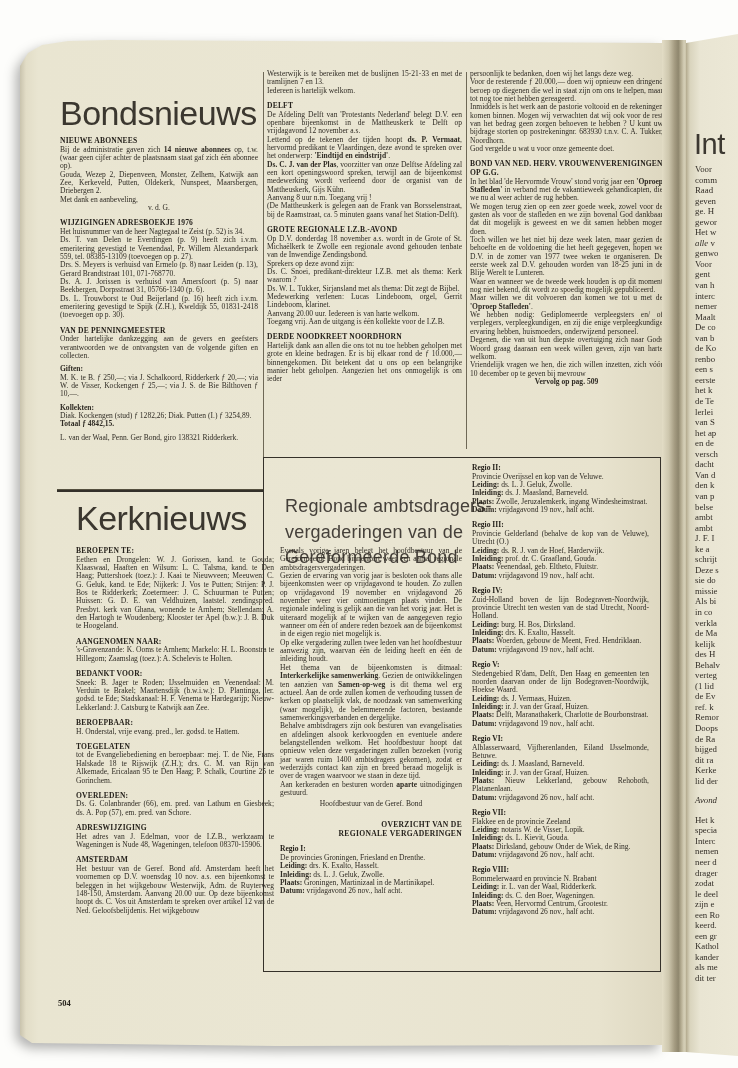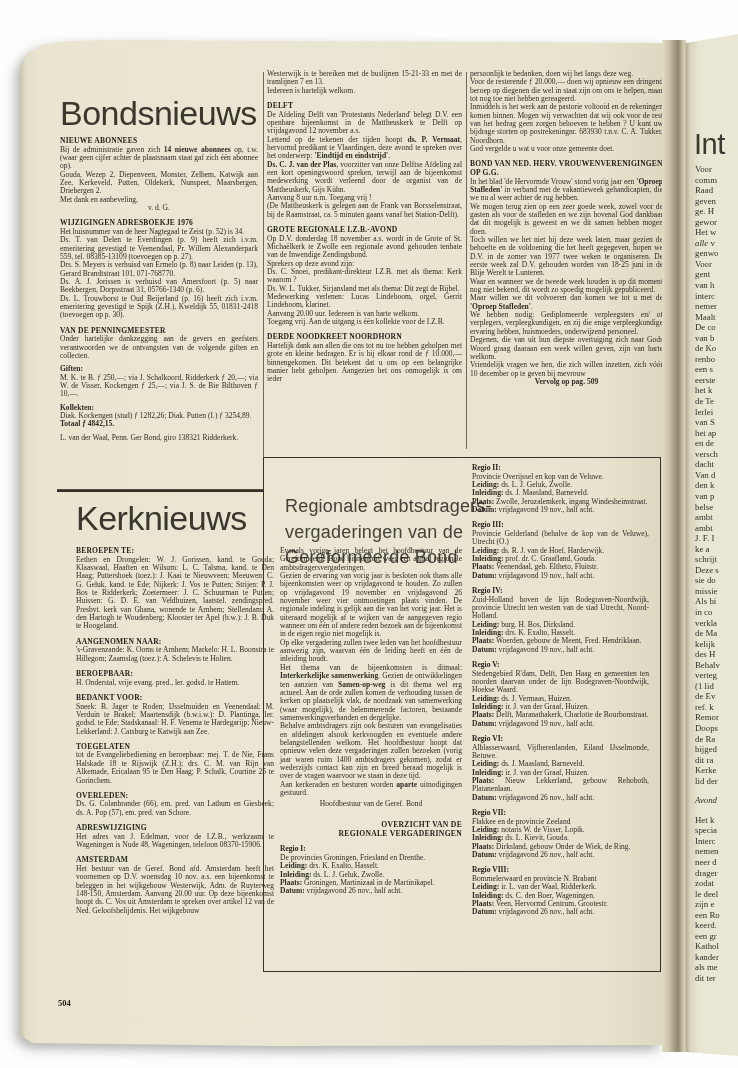--- a/index.html
+++ b/index.html
@@ -112,26 +112,26 @@
         <div id="kerk-sections">
             <div class="section">
               <div class="sec-heading">BEROEPEN TE:</div>
               <div class="para">Eethen en Drongelen: W. J. Gorissen, kand. te Gouda; Klaaswaal, Haaften en Wilsum: L. C. Talsma, kand. te Den Haag; Puttershoek (toez.): J. Kaai te Nieuwveen; Meeuwen: C. G. Geluk, kand. te Ede; Nijkerk: J. Vos te Putten; Strijen: P. J. Bos te Ridderkerk; Zoetermeer: J. C. Schuurman te Putten; Huissen: G. D. E. van Veldhuizen, laatstel. zendingspred. Presbyt. kerk van Ghana, wonende te Arnhem; Stellendam: A. den Hartogh te Woudenberg; Klooster ter Apel (b.w.): J. B. Duk te Hoogeland.</div>
             </div>
             <div class="section">
               <div class="sec-heading">AANGENOMEN NAAR:</div>
               <div class="para">'s-Gravenzande: K. Ooms te Arnhem; Markelo: H. L. Boonstra te Hillegom; Zaamslag (toez.): A. Schelevis te Holten.</div>
             </div>
             <div class="section">
+              <div class="sec-heading">BEDANKT VOOR:</div>
+              <div class="para">Sneek: B. Jager te Roden; IJsselmuiden en Veenendaal: M. Verduin te Brakel; Maartensdijk (b.w.i.w.): D. Plantinga, ler. godsd. te Ede; Stadskanaal: H. F. Venema te Hardegarijp; Nieuw-Lekkerland: J. Catsburg te Katwijk aan Zee.</div>
+            </div>
+            <div class="section">
               <div class="sec-heading">BEROEPBAAR:</div>
               <div class="para">H. Onderstal, vrije evang. pred., ler. godsd. te Hattem.</div>
-            </div>
-            <div class="section">
-              <div class="sec-heading">BEDANKT VOOR:</div>
-              <div class="para">Sneek: B. Jager te Roden; IJsselmuiden en Veenendaal: M. Verduin te Brakel; Maartensdijk (b.w.i.w.): D. Plantinga, ler. godsd. te Ede; Stadskanaal: H. F. Venema te Hardegarijp; Nieuw-Lekkerland: J. Catsburg te Katwijk aan Zee.</div>
             </div>
             <div class="section">
               <div class="sec-heading">TOEGELATEN</div>
               <div class="para">tot de Evangeliebediening en beroepbaar: mej. T. de Nie, Frans Halskade 18 te Rijswijk (Z.H.); drs. C. M. van Rijn van Alkemade, Ericalaan 95 te Den Haag; P. Schalk, Courtine 25 te Gorinchem.</div>
             </div>
             <div class="section">
               <div class="sec-heading">OVERLEDEN:</div>
               <div class="para">Ds. G. Colanbrander (66), em. pred. van Lathum en Giesbeek; ds. A. Pop (57), em. pred. van Schore.</div>
             </div>
             <div class="section">

